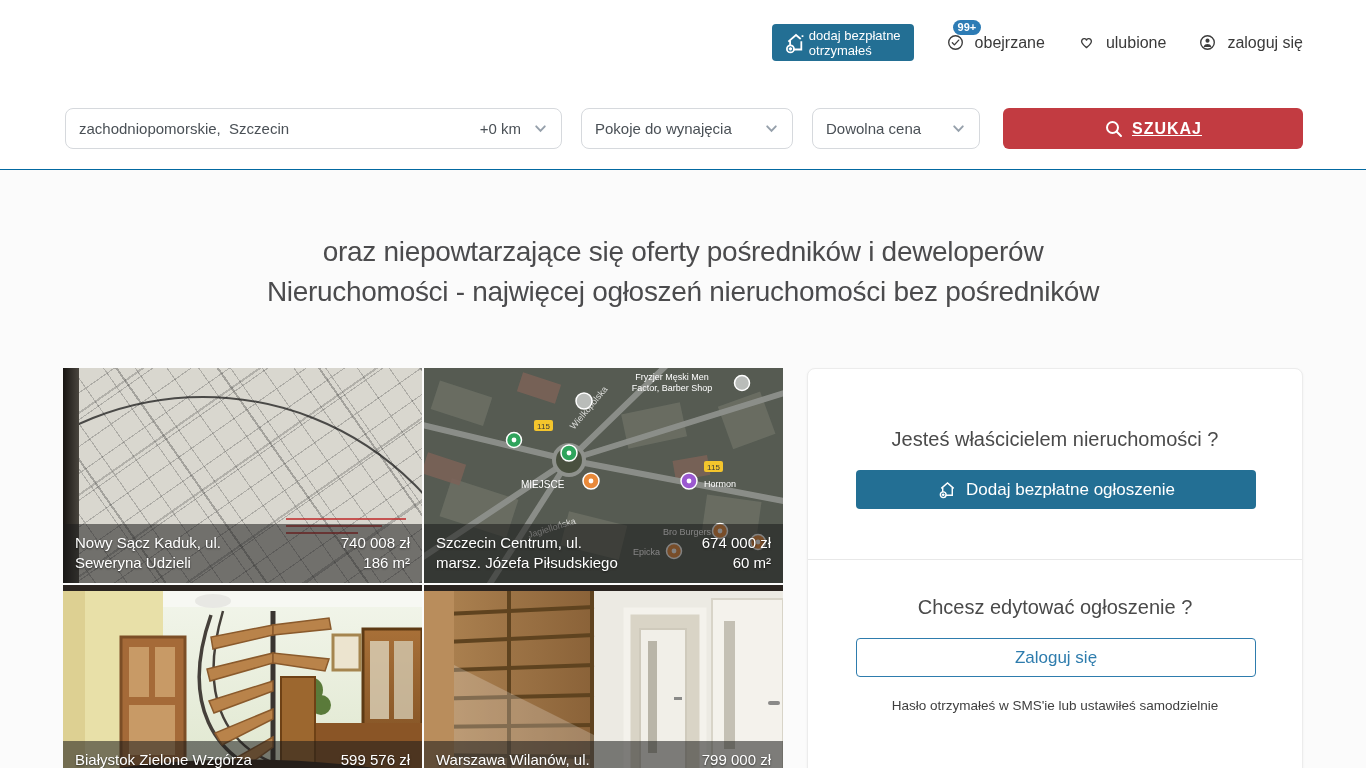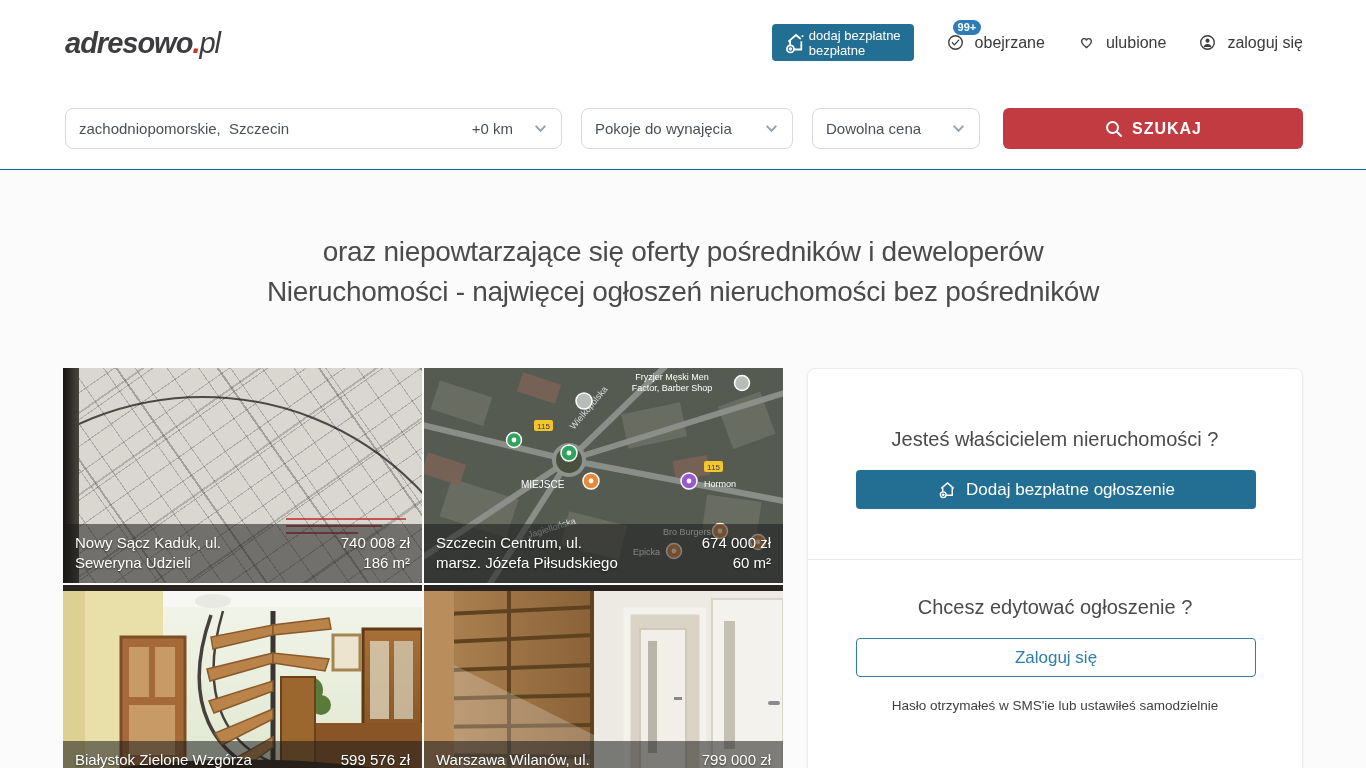--- a/index.html
+++ b/index.html
@@ -22,27 +22,27 @@
   .badge { position:absolute; top:-11px; left:9px; background:#2d7cb5; color:#fff; font-size:11px;
     font-weight:bold; border-radius:9px; padding:1px 5px 2px; line-height:12px; }
 
   
   .searchbar { position:absolute; top:88px; left:0; width:1366px; height:82px; background:#fff; border-bottom:1px solid #0369a1; }
   .field { position:absolute; top:20px; height:41px; border:1px solid #d6d9dd; border-radius:8px;
     background:#fff; display:flex; align-items:center; padding:0 13px; font-size:15px; color:#4a5056; }
   .f-location { left:65px; width:497px; }
   .f-location input { border:none; outline:none; flex:1 1 auto; font-size:15px; color:#4a5056;
     font-family:"Liberation Sans",sans-serif; background:transparent; }
-  .f-location .radius { margin-right:20px; white-space:nowrap; }
+  .f-location .radius { margin-right:12px; white-space:nowrap; }
   .f-type { left:581px; width:212px; justify-content:space-between; cursor:pointer; }
   .f-price { left:812px; width:168px; justify-content:space-between; cursor:pointer; }
   .search-btn { position:absolute; left:1003px; top:20px; width:300px; height:41px; background:#c23b41;
     border:none; border-radius:6px; color:#fff; font-size:16px; font-weight:bold; letter-spacing:1px;
     display:flex; align-items:center; justify-content:center; gap:8px; cursor:pointer;
-    font-family:"Liberation Sans",sans-serif; }
+    font-family:"Liberation Sans",sans-serif;text-decoration:underline; }
 
   
   .main { position:absolute; top:170px; left:0; width:1366px; height:598px; background:#fbfbfb; }
   h1 { margin-top:62px; text-align:center; font-size:28px; font-weight:normal; color:#4b4b4d;
     line-height:40px; letter-spacing:-0.3px; }
 
   .listings { position:absolute; left:63px; top:198px; width:720px; display:grid;
     grid-template-columns:359px 359px; grid-auto-rows:215px; gap:2px; }
   .card { position:relative; overflow:hidden; cursor:pointer; background:#888; }
   .card .img { position:absolute; inset:0; }
@@ -82,34 +82,33 @@
   .side-note { margin-top:21px; font-size:13.5px; color:#3f3f3f; }
   .side-note b { font-weight:bold; }
 
   svg { display:block; }
   .i16 { width:17px; height:17px; }
 </style>
 </head>
 <body>
 
 <div class="header">
-  <div class="logo"><span class="brand">adresowo</span><span class="dot">.</span><span class="tld">pl</span></div>
 
   <div class="header-right">
     <button class="add-btn">
       <span>
         <svg width="26" height="26" viewBox="0 0 22 22" fill="none" stroke="#fff" stroke-width="1.5">
           <path d="M4.5 9.8 L11 4.2 L15 7.6 M16.5 6 L16.5 4.5 M6 9 V16.5 H15.5 V9.5"></path>
           <circle cx="6.3" cy="16" r="3" fill="#236f94"></circle>
           <path d="M6.3 14.6 V17.4 M4.9 16 H7.7"></path>
         </svg>
       </span>
       <span class="txt">
         <span>dodaj bezpłatne</span><br>
-        <span>bezpłatne</span>
+        <span>otrzymałeś</span>
       </span>
     </button>
 
     <div class="nav-item">
       <span class="icon-wrap">
         <svg class="i16" width="23" height="23" viewBox="0 0 20 20" fill="none" stroke="#3c3c3c" stroke-width="1.6">
           <circle cx="10" cy="10" r="8"></circle>
           <path d="M6.3 10.4 l2.4 2.4 L13.8 7.2" stroke-linecap="round" stroke-linejoin="round"></path>
         </svg>
         <span class="badge">99+</span>

